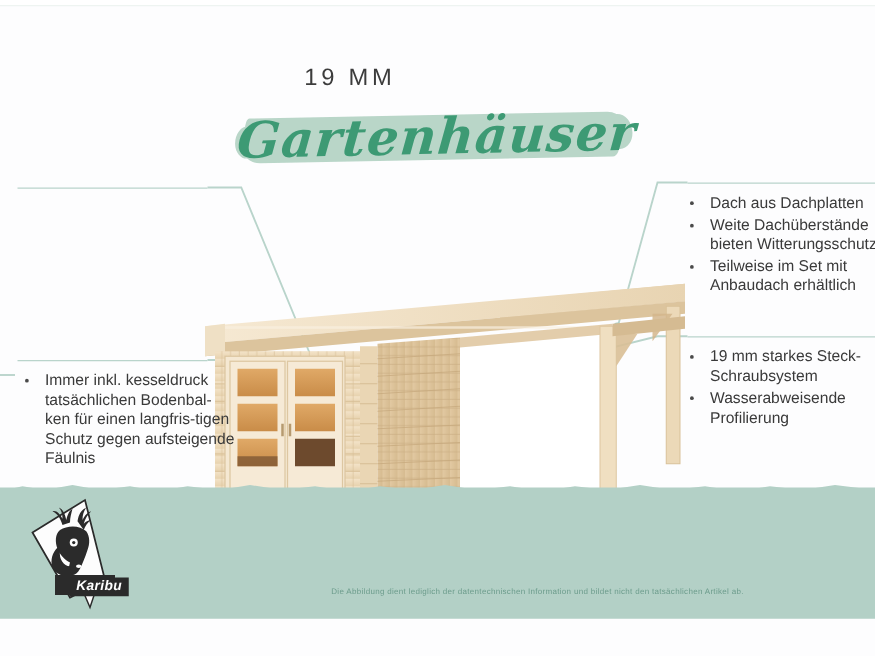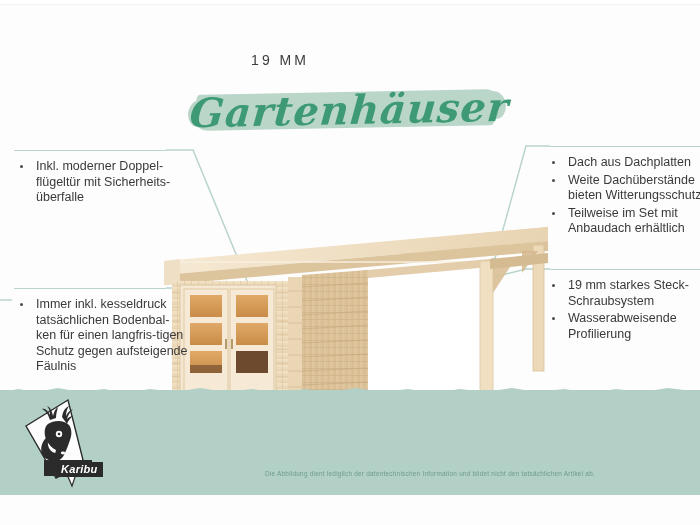--- a/index.html
+++ b/index.html
@@ -16,21 +16,21 @@
     overflow:hidden;
   }
   
   .frame-top{position:absolute;left:0;top:0;width:700px;height:4px;background:#ffffff;}
   .frame-edge{position:absolute;left:0;top:4px;width:700px;height:1px;background:#eef4f1;}
 
   
   .kicker{
     position:absolute;left:0;top:52px;width:560px;
     text-align:center;
-    font-size:14px;letter-spacing:3px;
+    font-size:19px;letter-spacing:3px;
     color:#3c3c3c;font-weight:400;
   }
   .title-wrap{
     position:absolute;left:0;top:84px;width:700px;height:52px;
     text-align:center;
   }
   .brush{
     position:absolute;left:196px;top:8px;width:300px;height:36px;
     background:#b6d4c6;
     border-radius:4px 10px 6px 12px / 10px 6px 12px 8px;
@@ -314,21 +314,20 @@
 
     <rect x="22" y="62" width="48" height="16" fill="#2b2b2b"></rect>
   </svg>
   <div class="logo-label" style="position:absolute;left:44px;top:462px;margin-left:12px;">Karibu</div>
 
   <div class="disclaimer">Die Abbildung dient lediglich der datentechnischen Information und bildet nicht den tatsächlichen Artikel ab.</div>
 
   <div class="callout" id="c-tl">
     <div class="rule"></div>
     <ul class="bullets">
-      <li>Inkl. moderner Doppel-flügeltür mit Sicherheits-überfalle</li>
     </ul>
   </div>
 
   <div class="callout" id="c-bl">
     <div class="rule"></div>
     <ul class="bullets">
       <li>Immer inkl. kesseldruck tatsächlichen Bodenbal-ken für einen langfris-tigen Schutz gegen aufsteigende Fäulnis</li>
     </ul>
   </div>
 

